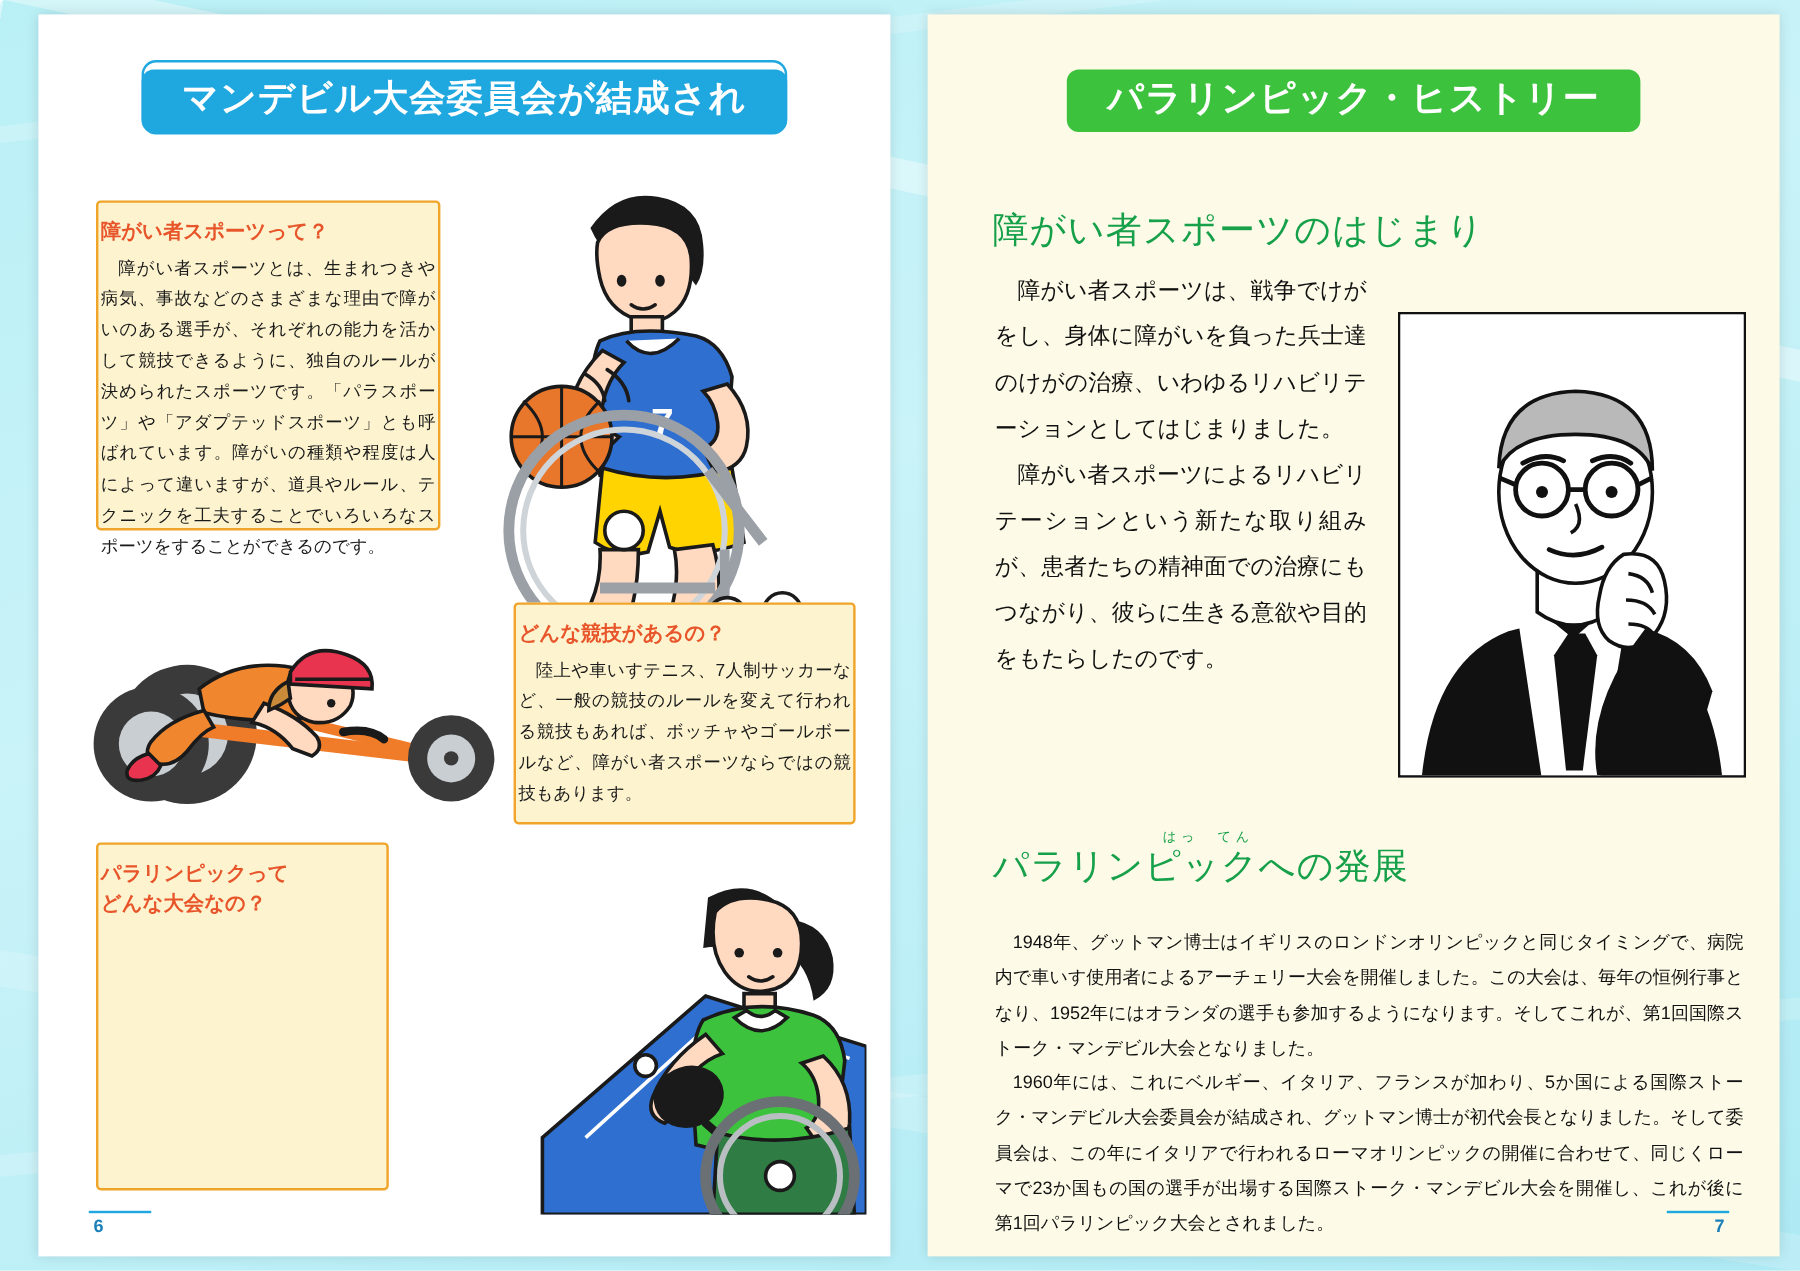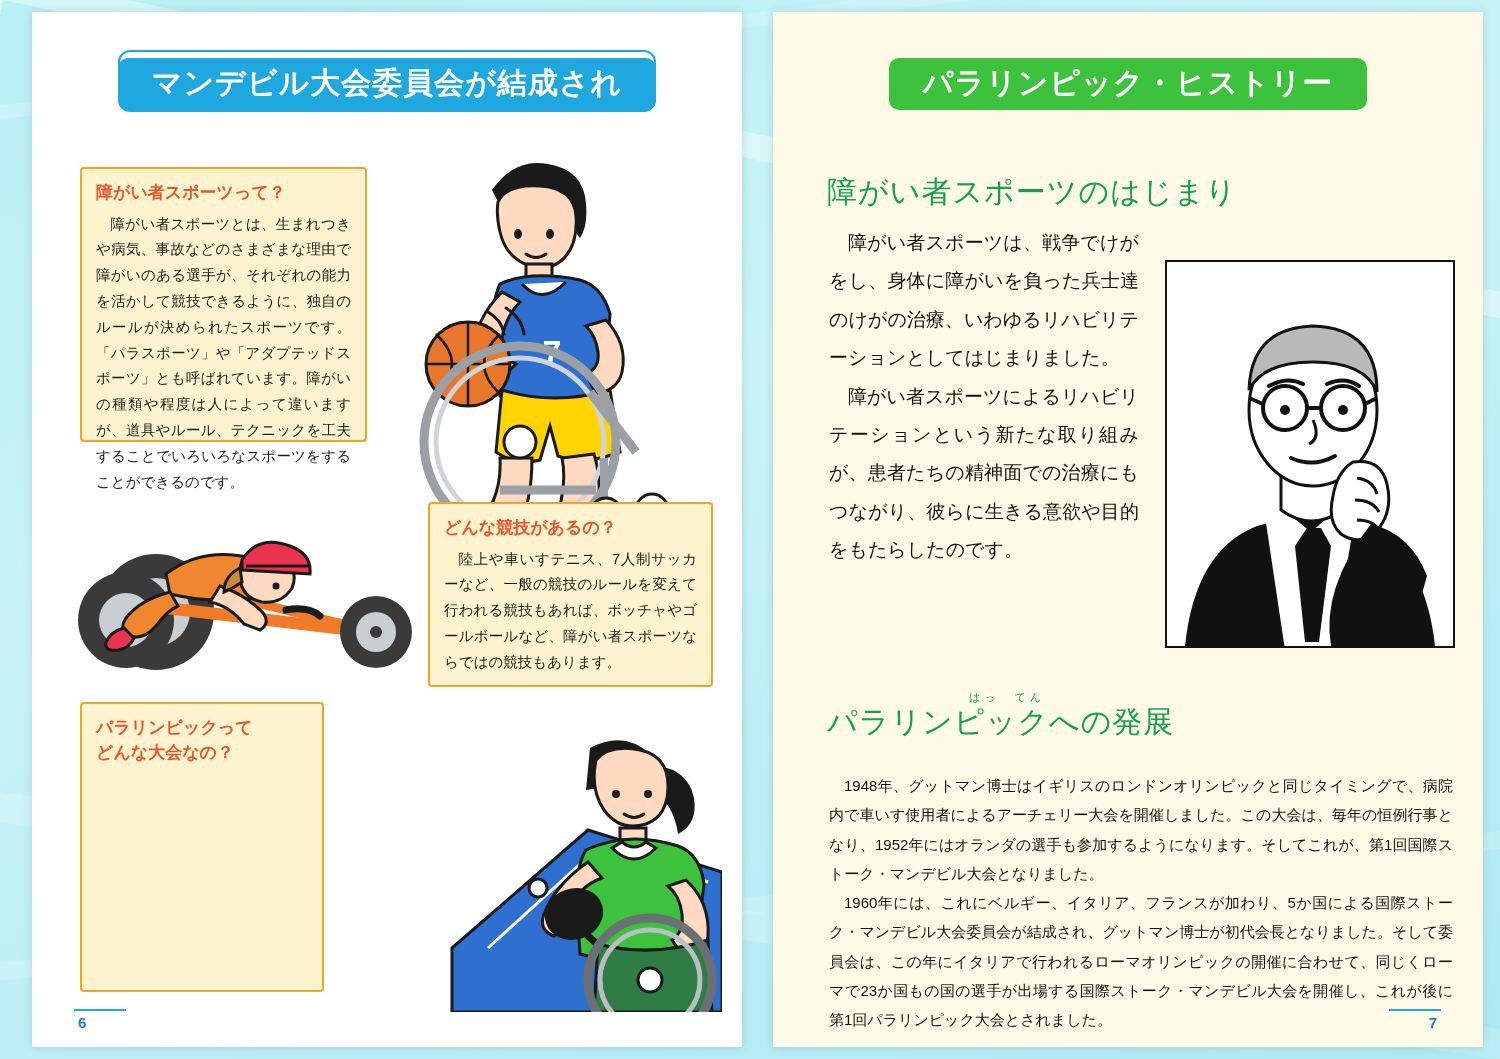--- a/index.html
+++ b/index.html
@@ -57,21 +57,21 @@
     border: 2px solid #1fa7e0;
     border-radius: 12px;
   }
 
   
   .infobox {
     position: absolute;
     background: #fdf4cf;
     border: 2px solid #f0a429;
     border-radius: 4px;
-    padding: 12px 14px 14px;
+    padding: 12px 2px 14px;
   }
   .infobox h3 {
     color: #e8552a;
     font-size: 17px;
     font-weight: bold;
     line-height: 1.45;
     margin-bottom: 6px;
   }
   .infobox p {
     font-size: 14.5px;

